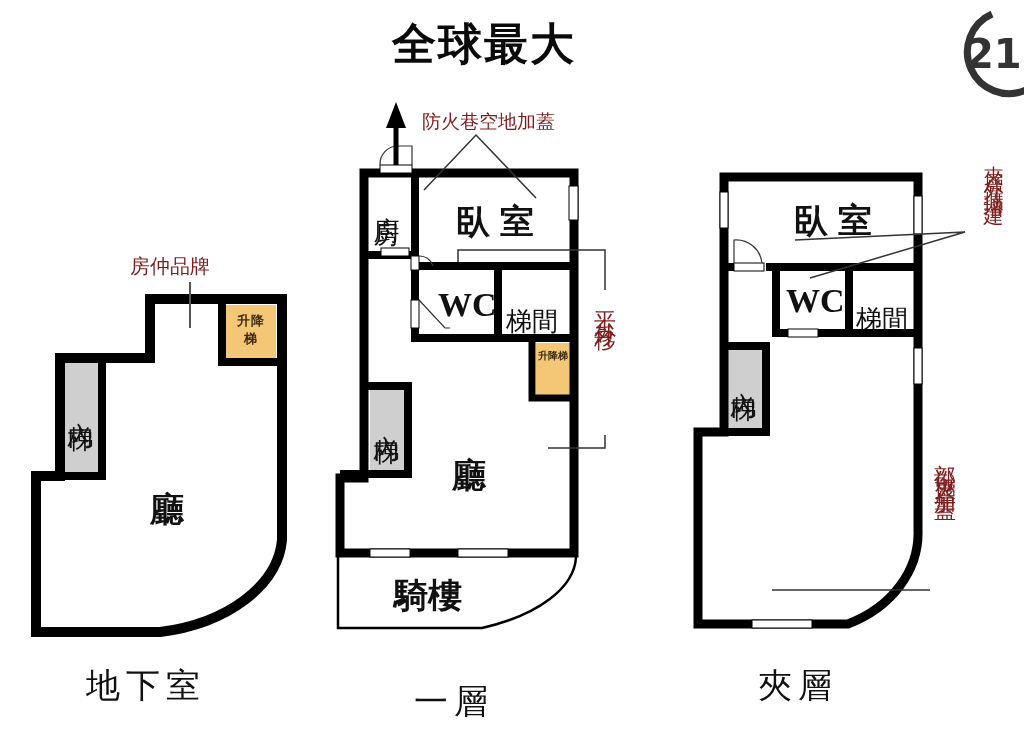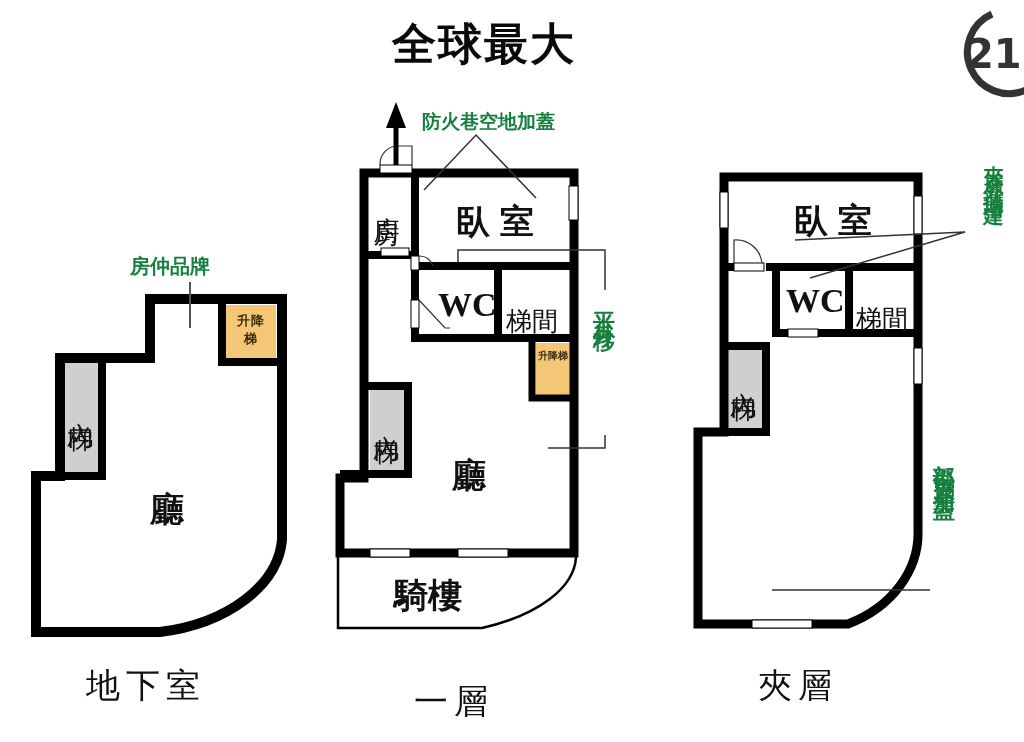--- a/index.html
+++ b/index.html
@@ -10,21 +10,21 @@
   .banner-text { font-family:"DejaVu Sans", "Liberation Sans", sans-serif;
             font-weight:bold; font-size:44px; letter-spacing:2px; color:#0a0a0a; }
   .banner-gap { width:34px; }
   .logo { position:absolute; left:940px; top:8px; width:90px; height:90px; }
   svg.plan { position:absolute; left:0; top:0; }
   .lbl { position:absolute; white-space:nowrap; line-height:1; }
   .vlbl { position:absolute; writing-mode:vertical-rl; text-orientation:upright;
           line-height:1; letter-spacing:4px; }
   .room { font-size:34px;font-weight:bold; }
   .room-sm { font-size:26px;margin-top:16px; }
-  .note { font-size:19px; color:#15803d;font-weight:bold; }
+  .note { font-size:19px; color:#7f1d1d; }
   .caption { font-size:34px; letter-spacing:6px; }
   .tiny { font-size:13px; font-weight:bold; color:#3a2a10; }
 </style>
 </head>
 <body>
 
 <div class="banner">
   <span class="banner-text">全球最大</span>
   <span class="banner-gap"></span>
 </div>

